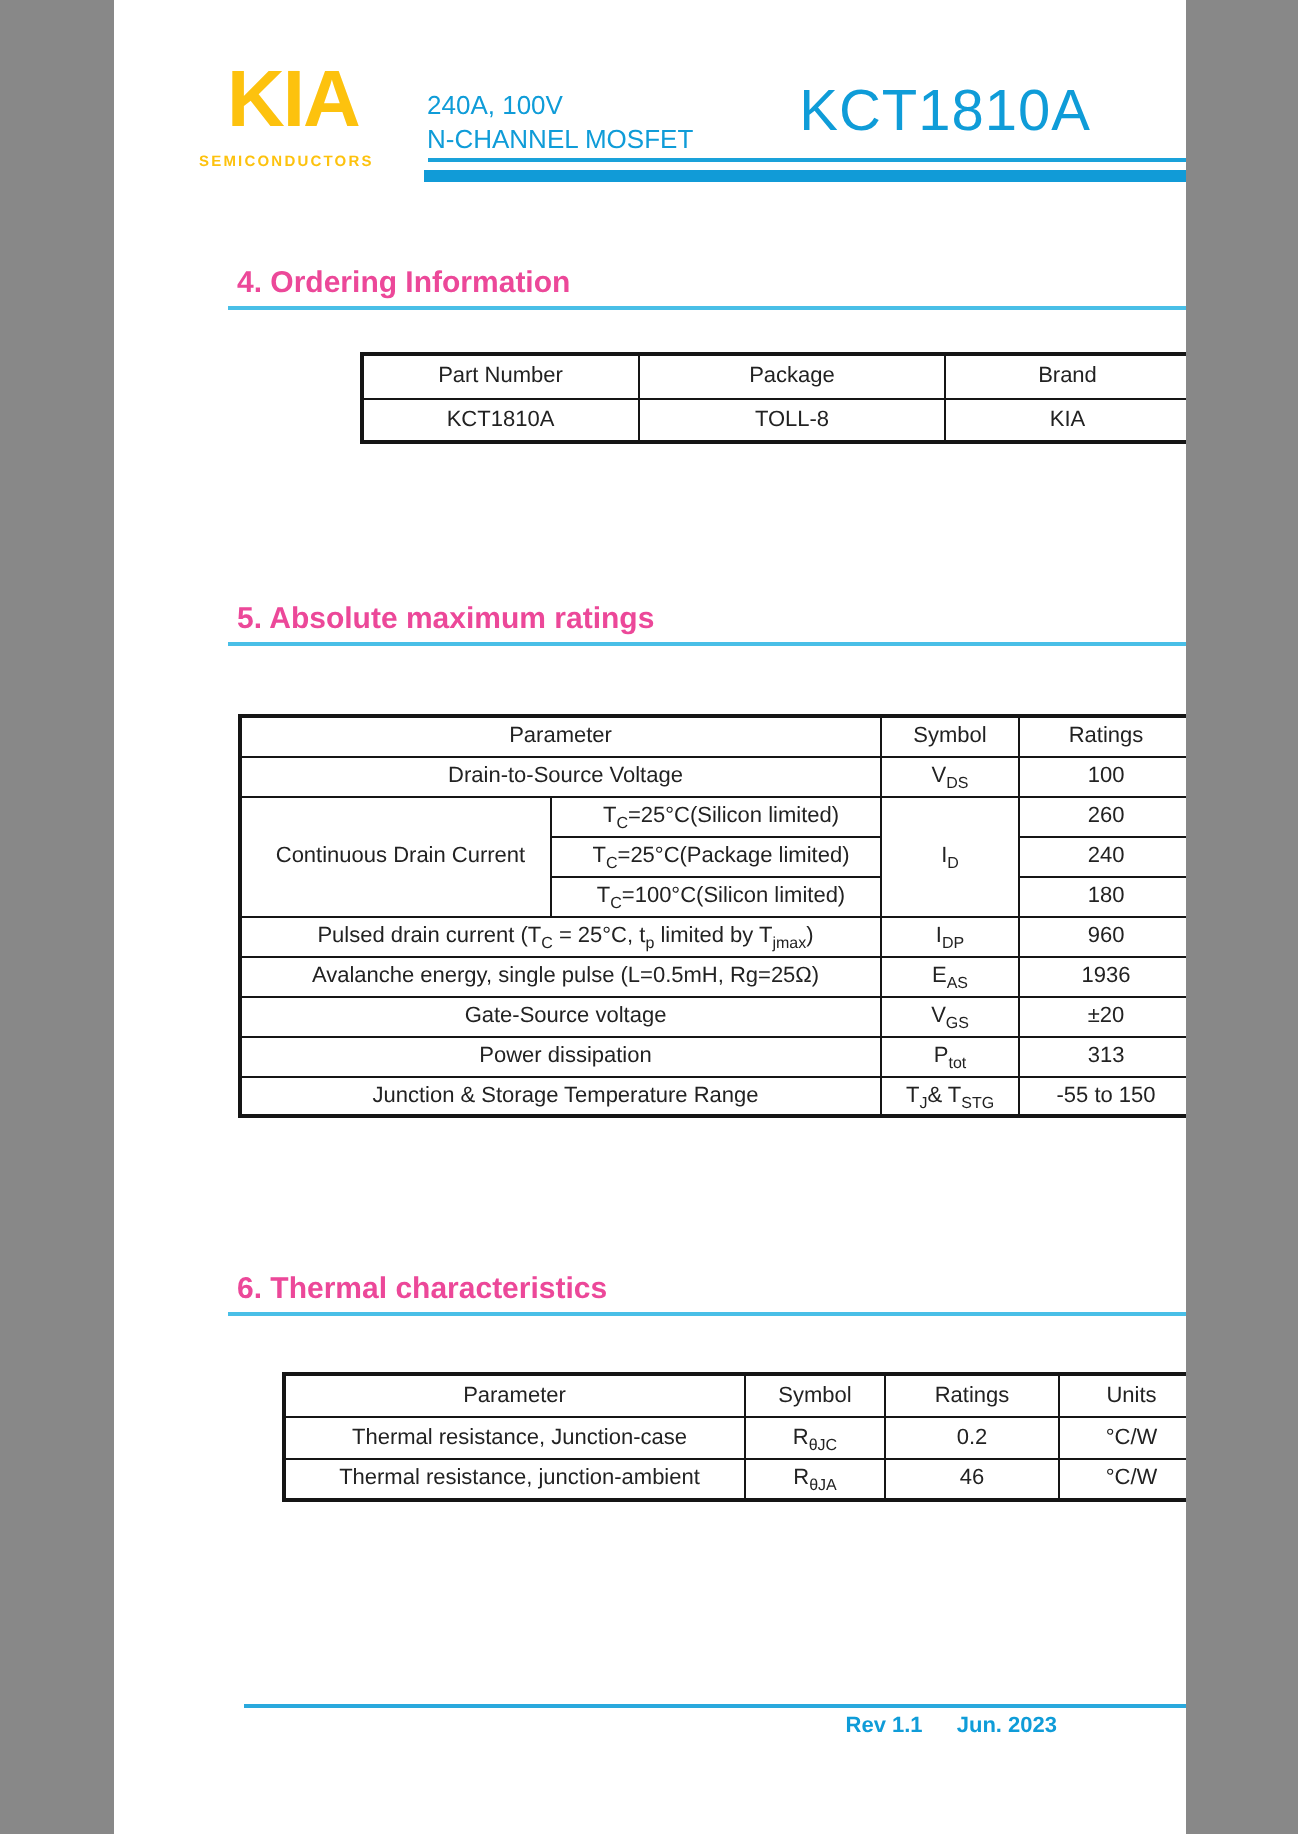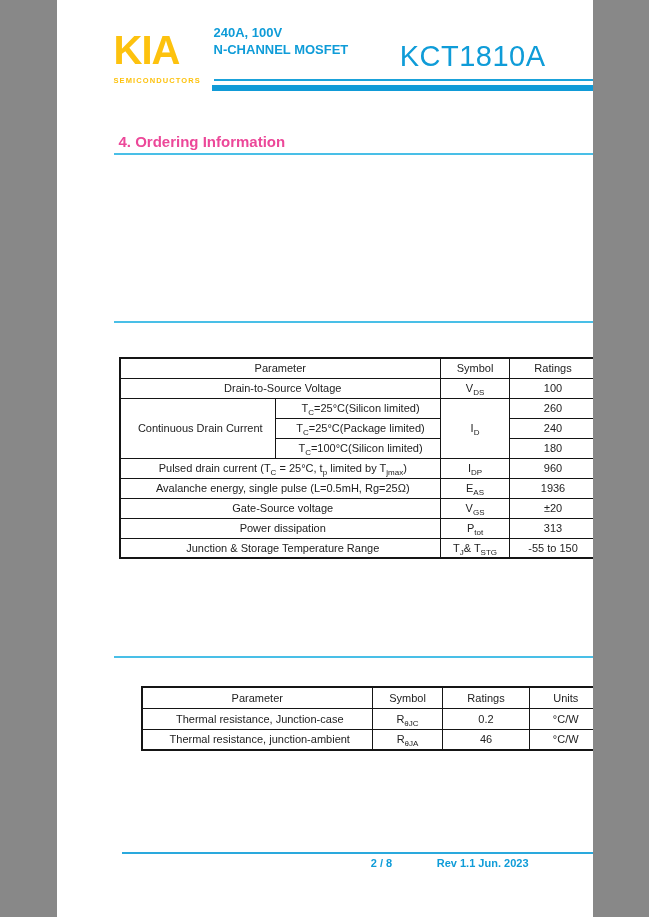--- a/index.html
+++ b/index.html
@@ -5,23 +5,23 @@
   * { margin:0; padding:0; box-sizing:border-box; }
   html,body { background:#888; }
   .page {
     position:relative; width:536px; height:917px; margin:0 auto;
     background:#ffffff; font-family:"Liberation Sans", sans-serif; color:#2b2b2b;
     overflow:hidden;
   }
   
   .logo { position:absolute; left:57px; top:30px; font-size:40px; font-weight:800;
           letter-spacing:-1px; color:#fdc20e; line-height:1; }
-  .logo-sub { position:absolute; left:57px; top:76px; font-size:7.5px; font-weight:700;
+  .logo-sub { position:absolute; left:43px; top:76px; font-size:7.5px; font-weight:700;
           letter-spacing:1.1px; color:#fdc20e; }
-  .hdr-sub { position:absolute; left:157px; top:24px; font-size:13px; font-weight:700;
+  .hdr-sub { position:absolute; left:157px; top:44px; font-size:13px; font-weight:400;
           color:#0f9cd8; line-height:17px; }
   .hdr-title { position:absolute; right:47px; top:40px; font-size:29px; font-weight:400;
           color:#0f9cd8; letter-spacing:0.5px; }
   .hdr-thin  { position:absolute; left:157px; top:79px; width:445px; height:2px; background:#1aa2da; }
   .hdr-thick { position:absolute; left:155px; top:85px; width:450px; height:6px; background:#119bd7; }
   
   .sec-title { position:absolute; left:62px; font-size:15px; font-weight:700; color:#ec4899; }
   .sec-rule  { position:absolute; left:57px; width:535px; height:2px; background:#49bfe7; }
   
   table.tbl { position:absolute; border-collapse:collapse; table-layout:fixed;
@@ -38,41 +38,61 @@
   .abs-note { position:absolute; left:375px; top:341px; width:200px; font-size:11px;
               color:#222; text-align:left; }
   
   .thm tr { height:21px; }
   
   .ftr-rule { position:absolute; left:65px; top:852px; width:520px; height:1.5px; background:#2aa9dd; }
   .ftr-page { position:absolute; left:65px; top:857px; width:520px; text-align:center;
               font-size:11px; font-weight:700; color:#0f9cd8; }
   .ftr-rev  { position:absolute; right:64px; top:857px; font-size:11px; font-weight:700;
               color:#0f9cd8; }
-  .ftr-rev span { }
+  .ftr-rev span { margin-left:14px; }
 </style>
 </head>
 <body>
 
 <div class="page">
 
   <div class="logo">KIA</div>
   <div class="logo-sub">SEMICONDUCTORS</div>
   <div class="hdr-sub">
     <div>240A, 100V</div>
     <div>N-CHANNEL MOSFET</div>
   </div>
   <div class="hdr-title">KCT1810A</div>
   <div class="hdr-thin"></div>
   <div class="hdr-thick"></div>
 
   <div class="sec-title" style="top:133px;">4. Ordering Information</div>
   <div class="sec-rule" style="top:153px;"></div>
 
-
+  <table class="tbl ord" style="left:123px; top:176px; width:415px;">
+    <colgroup>
+        <col style="width:139px">
+        <col style="width:153px">
+        <col style="width:123px">
+      </colgroup>
+    <tbody>
+        <tr>
+      <th>Part Number</th>
+      <th>Package</th>
+      <th>Brand</th>
+    </tr>
+    <tr>
+      <td>KCT1810A</td>
+      <td>TOLL-8</td>
+      <td>KIA</td>
+    </tr>
+  </tbody>
+    </table>
+
+  <div class="sec-title" style="top:301px;">5. Absolute maximum ratings</div>
   <div class="sec-rule" style="top:321px;"></div>
 
 
   <table class="tbl abs" style="left:62px; top:357px; width:535px;">
     <colgroup>
       <col style="width:156px">
         <col style="width:165px">
         <col style="width:69px">
       <col style="width:87px">
         <col style="width:58px">
@@ -133,20 +153,21 @@
     </tr>
     <tr>
       <td colspan="2" class="pl">Junction &amp; Storage Temperature Range</td>
       <td>T<sub>J</sub>&amp; T<sub>STG</sub></td>
       <td>-55 to 150</td>
       <td>°C</td>
     </tr>
   </tbody>
     </table>
 
+  <div class="sec-title" style="top:636px;">6. Thermal characteristics</div>
   <div class="sec-rule" style="top:656px;"></div>
 
   <table class="tbl thm" style="left:84px; top:686px; width:461px;">
     <colgroup>
       <col style="width:231px">
         <col style="width:70px">
         <col style="width:87px">
         <col style="width:73px">
     </colgroup>
     <tbody>
@@ -165,19 +186,18 @@
     <tr>
       <td class="pl">Thermal resistance, junction-ambient</td>
       <td>R<sub>θJA</sub></td>
       <td>46</td>
       <td>°C/W</td>
     </tr>
   </tbody>
     </table>
 
   <div class="ftr-rule"></div>
-  <div class="ftr-page">2 / 8</div>
   <div class="ftr-rev">
     <span style="margin-left:0;">Rev 1.1</span>
     <span>Jun. 2023</span>
   </div>
 
 </div>
 
 </body></html>

